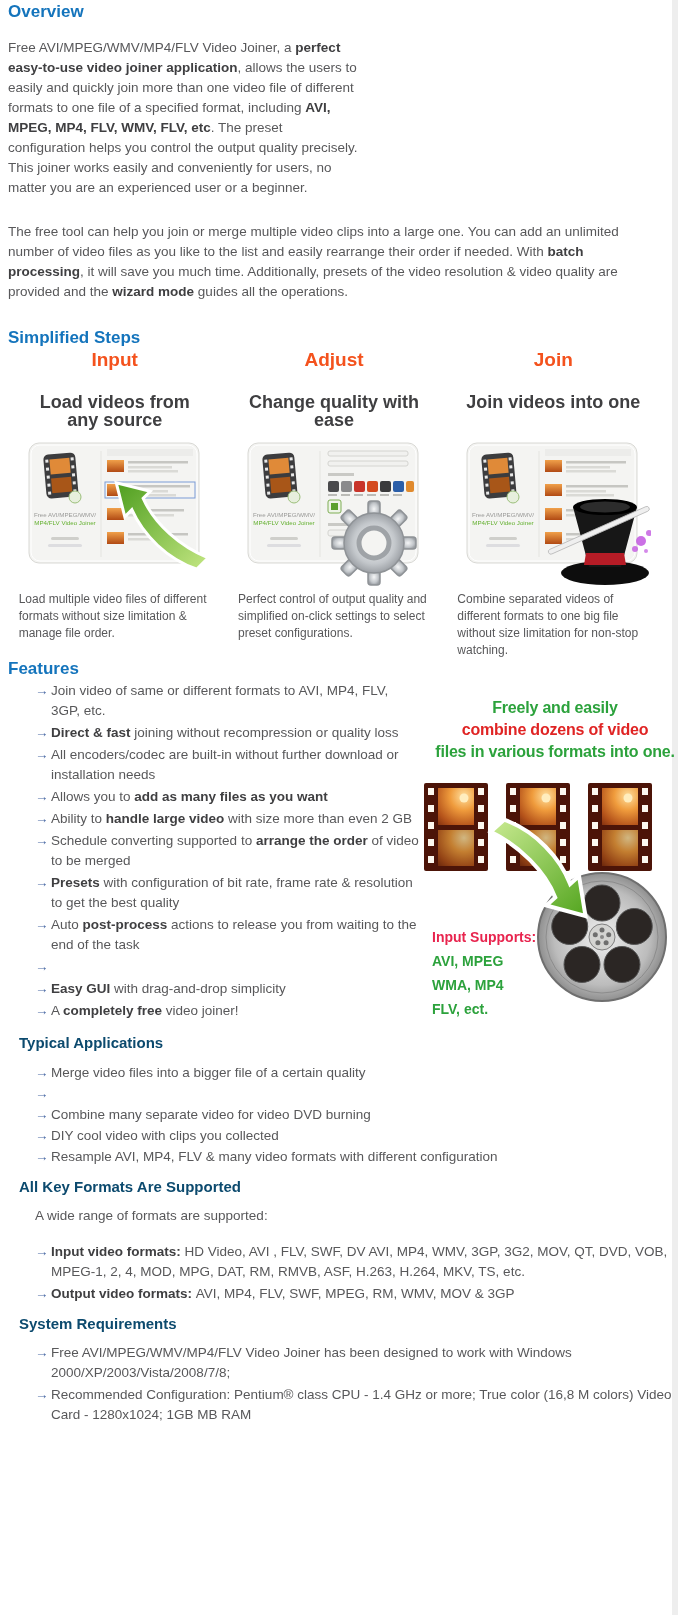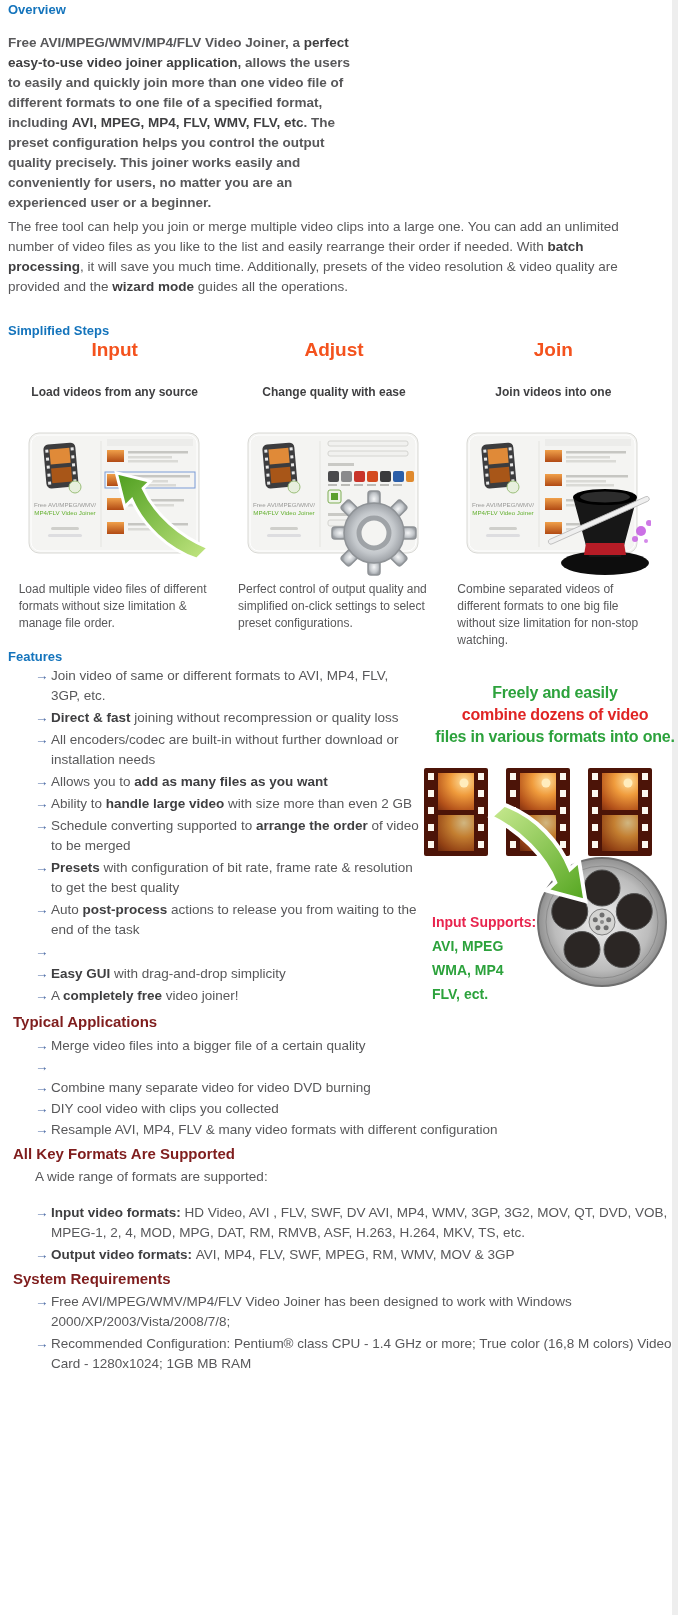--- a/index.html
+++ b/index.html
@@ -10,33 +10,33 @@
     box-sizing:border-box;
     padding:2px 20px 0 8px;
     font-family:"Liberation Sans","DejaVu Sans",sans-serif;
     color:#58585a;
     font-size:13.5px;
     background:#ffffff;
   }
   .scroll-track{position:absolute;top:0;right:0;width:6px;height:1615px;background:#eeeeee;}
   b{color:#3f3f41;}
 
-  h1.sec{font-size:13px;font-weight:bold;color:#1474bc;margin:0;}
-  h2.sub{font-size:15px;font-weight:bold;color:#7f1d1d;margin:5px;}
+  h1.sec{font-size:17px;font-weight:bold;color:#1474bc;margin:0;}
+  h2.sub{font-size:15px;font-weight:bold;color:#0c4a6e;margin:11px;}
 
   .p{line-height:20px;margin:0;}
-  .p-overview{width:355px;margin:16px 0 4px 0;font-weight:bold;}
+  .p-overview{width:355px;margin:16px 0 24px 0;}
   .p-intro{width:648px;margin:0 0 26px 0;}
 
   
   .steps-head{margin-bottom:26px;}
   .steps-grid{display:grid;grid-template-columns:1fr 1fr 1fr;column-gap:10px;margin:0 0 0 2px;}
   .step-col{display:flex;flex-direction:column;align-items:center;}
   .step-title{font-size:19px;font-weight:bold;color:#f4521d;text-align:right;line-height:24px;margin-bottom:21px;}
-  .step-subtitle{font-size:12px;font-weight:bold;color:#3f3f41;text-align:center;line-height:18px;width:180px;min-height:40px;display:flex;align-items:flex-start;justify-content:center;}
+  .step-subtitle{font-size:18px;font-weight:bold;color:#3f3f41;text-align:center;line-height:18px;width:180px;min-height:40px;display:flex;align-items:flex-start;justify-content:center;}
   .step-shot{width:196px;height:148px;margin-top:6px;}
   .step-shot svg{display:block;width:196px;height:148px;}
   .step-caption{font-size:12px;line-height:17px;color:#58585a;text-align:left;width:192px;margin-top:4px;}
 
   .ov-arrow,.ov-gear,.ov-hat{display:none;}
   .step-shot[data-icon="green-arrow-icon"] .ov-arrow{display:inline;}
   .step-shot[data-icon="gear-icon"] .ov-gear{display:inline;}
   .step-shot[data-icon="magic-hat-icon"] .ov-hat{display:inline;}
   .shot-icons{display:none;}
   .step-shot[data-icon="gear-icon"] .shot-icons{display:inline;}

